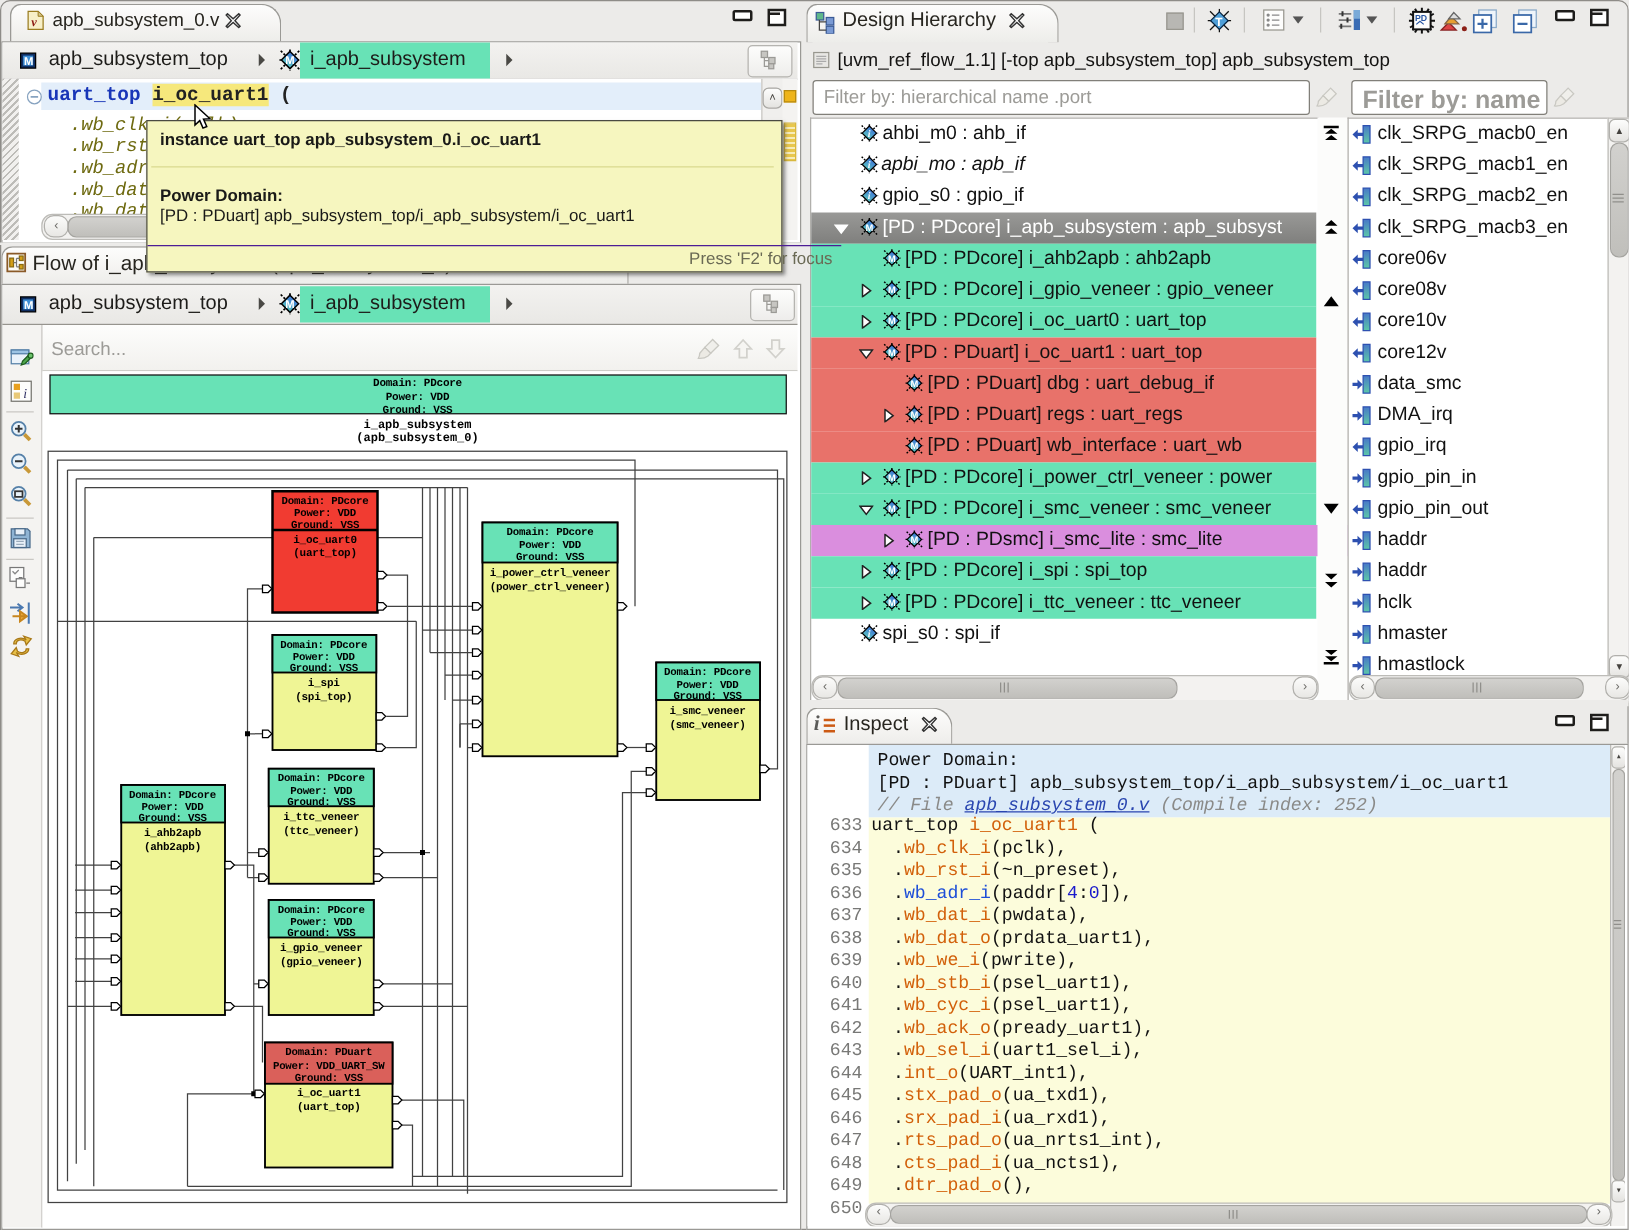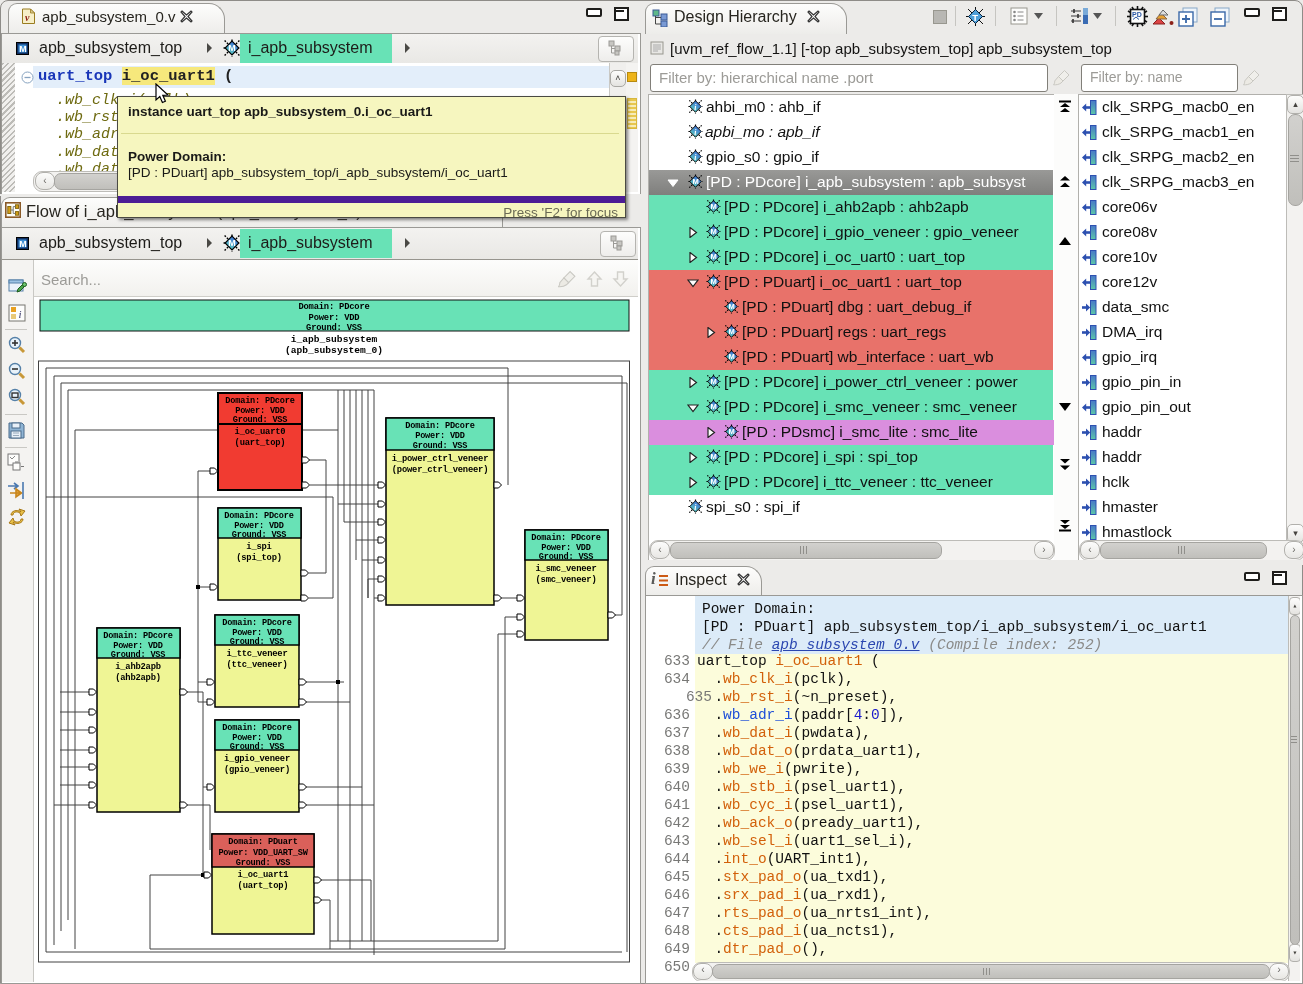--- a/index.html
+++ b/index.html
@@ -543,21 +543,21 @@
 </svg>
 <div class="abs" style="left:670px;top:40px;font-size:15px;color:#141312;">[uvm_ref_flow_1.1] [-top apb_subsystem_top] apb_subsystem_top</div>
 
 <div class="abs" style="left:650px;top:64px;width:396px;height:26px;background:#fff;border:1px solid #817f79;border-radius:3px;"></div>
 <div class="abs" style="left:659px;top:69px;font-size:15px;color:#9c9b97;">Filter by: hierarchical name .port</div>
 <svg class="icn" style="left:1053px;top:69px" width="18" height="18" viewBox="0 0 18 18">
   <path d="M11.5 1.5 l4.5 4.5 -6 6 -4.5 -4.5 z" fill="#f0efeb" stroke="#c9c8c2"></path>
   <path d="M5.5 7.5 l4.5 4.5 -2 2 c-2 1.5-5 2-7.5 1.8 1.2-1.2 1.2-2.8 1.2-3.8z" fill="#eceae4" stroke="#c9c8c2"></path>
 </svg>
 <div class="abs" style="left:1081px;top:64px;width:155px;height:26px;background:#fff;border:1px solid #817f79;border-radius:3px;"></div>
-<div class="abs" style="left:1090px;top:69px;font-size:14px;color:#9c9b97;">Filter by: name</div>
+<div class="abs" style="left:1090px;top:69px;font-size:20px;color:#9c9b97;font-weight:bold;">Filter by: name</div>
 <svg class="icn" style="left:1243px;top:69px" width="18" height="18" viewBox="0 0 18 18">
   <path d="M11.5 1.5 l4.5 4.5 -6 6 -4.5 -4.5 z" fill="#f0efeb" stroke="#c9c8c2"></path>
   <path d="M5.5 7.5 l4.5 4.5 -2 2 c-2 1.5-5 2-7.5 1.8 1.2-1.2 1.2-2.8 1.2-3.8z" fill="#eceae4" stroke="#c9c8c2"></path>
 </svg>
 
 <div class="abs" style="left:648px;top:94px;width:406px;height:466px;background:#fff;border:1px solid #b1b0ac;border-right:none;"></div>
 <div class="treerow" style="top:95px;">
     <svg class="icn" style="left:39px;top:4px" width="15" height="15" viewBox="0 0 17 17">
       <use href="#modI"></use>
     </svg>
@@ -858,21 +858,21 @@
   <div class="abs" style="left:49px;top:0;width:593px;height:58px;background:#dcebf8;"></div>
 
   <div class="abs" style="left:49px;top:58px;width:593px;height:309px;background:#fcfcdb;"></div>
   <div class="abs" style="left:56px;top:5px;white-space:pre;color:#111;">Power Domain:</div>
   <div class="abs" style="left:56px;top:23px;white-space:pre;color:#111;">[PD : PDuart] apb_subsystem_top/i_apb_subsystem/i_oc_uart1</div>
   <div class="abs" style="left:56px;top:41px;white-space:pre;font-style:italic;color:#8a8a88;">// File <span style="color:#2a46b0;text-decoration:underline;">apb_subsystem_0.v</span> (Compile index: 252)</div>
   <div class="abs" style="left:14px;top:57px;width:30px;text-align:right;color:#787876;">633</div>
 <div class="abs" style="left:51px;top:57px;white-space:pre;"><span style="color:#111;">uart_top </span><span style="color:#d2600a;">i_oc_uart1</span><span style="color:#111;"> (</span></div>
 <div class="abs" style="left:14px;top:75px;width:30px;text-align:right;color:#787876;">634</div>
 <div class="abs" style="left:51px;top:75px;white-space:pre;"><span style="color:#111;">  .</span><span style="color:#d2600a;">wb_clk_i</span><span style="color:#111;">(pclk),</span></div>
-<div class="abs" style="left:14px;top:93px;width:30px;text-align:right;color:#787876;margin-left:22px;">635</div>
+<div class="abs" style="left:14px;top:93px;width:30px;text-align:right;color:#787876;">635</div>
 <div class="abs" style="left:51px;top:93px;white-space:pre;"><span style="color:#111;">  .</span><span style="color:#d2600a;">wb_rst_i</span><span style="color:#111;">(~n_preset),</span></div>
 <div class="abs" style="left:14px;top:111px;width:30px;text-align:right;color:#787876;">636</div>
 <div class="abs" style="left:51px;top:111px;white-space:pre;"><span style="color:#111;">  .</span><span style="color:#1d4ed8;">wb_adr_i</span><span style="color:#111;">(paddr[</span><span style="color:#1a1acc;">4</span><span style="color:#111;">:</span><span style="color:#1a1acc;">0</span><span style="color:#111;">]),</span></div>
 <div class="abs" style="left:14px;top:129px;width:30px;text-align:right;color:#787876;">637</div>
 <div class="abs" style="left:51px;top:129px;white-space:pre;"><span style="color:#111;">  .</span><span style="color:#d2600a;">wb_dat_i</span><span style="color:#111;">(pwdata),</span></div>
 <div class="abs" style="left:14px;top:147px;width:30px;text-align:right;color:#787876;">638</div>
 <div class="abs" style="left:51px;top:147px;white-space:pre;"><span style="color:#111;">  .</span><span style="color:#d2600a;">wb_dat_o</span><span style="color:#111;">(prdata_uart1),</span></div>
 <div class="abs" style="left:14px;top:165px;width:30px;text-align:right;color:#787876;">639</div>
 <div class="abs" style="left:51px;top:165px;white-space:pre;"><span style="color:#111;">  .</span><span style="color:#d2600a;">wb_we_i</span><span style="color:#111;">(pwrite),</span></div>
 <div class="abs" style="left:14px;top:183px;width:30px;text-align:right;color:#787876;">640</div>
@@ -908,19 +908,19 @@
   <div class="sbthumb" style="left:66px;top:368px;width:556px;height:13px;"></div>
   <div class="abs" style="left:337px;top:372px;width:1px;height:7px;background:#908f8b;box-shadow:3px 0 #908f8b,6px 0 #908f8b;"></div>
   <div class="sbbtnh" style="left:623px;top:367px;height:15px;line-height:14px;">›</div>
 </div>
 
 <div class="abs" style="left:117px;top:96px;width:507px;height:120px;background:#f6f6bf;border:1px solid #4a4a42;box-shadow:2px 2px 3px rgba(40,40,40,0.55);z-index:50;">
   <div class="abs" style="left:10px;top:7px;font-size:13.5px;font-weight:bold;color:#1a1a18;">instance uart_top apb_subsystem_0.i_oc_uart1</div>
   <div class="abs" style="left:3px;top:36px;width:498px;height:1px;background:#d9d98f;"></div>
   <div class="abs" style="left:10px;top:52px;font-size:13.5px;font-weight:bold;color:#1a1a18;">Power Domain:</div>
   <div class="abs" style="left:10px;top:68px;font-size:13.5px;color:#1a1a18;">[PD : PDuart] apb_subsystem_top/i_apb_subsystem/i_oc_uart1</div>
-  <div class="abs" style="left:0;top:99px;width:507px;height:21px;border-top:7px solid #4c1d95;">
+  <div class="abs" style="left:0;top:99px;width:507px;height:21px;border-top:1px solid #4c1d95;padding-left:48px;">
     <div class="abs" style="right:7px;top:2px;font-size:13.5px;color:#6a6a55;">Press 'F2' for focus</div>
   </div>
 </div>
 <svg class="abs" style="left:155px;top:83px;z-index:60;" width="15" height="22" viewBox="0 0 15 22">
   <path d="M1 1 L1 17 L4.8 13.5 L7.4 19.5 L10.4 18.2 L7.8 12.3 L13 12 Z" fill="#fff" stroke="#000" stroke-width="1.2"></path>
 </svg>
 
 </body></html>

